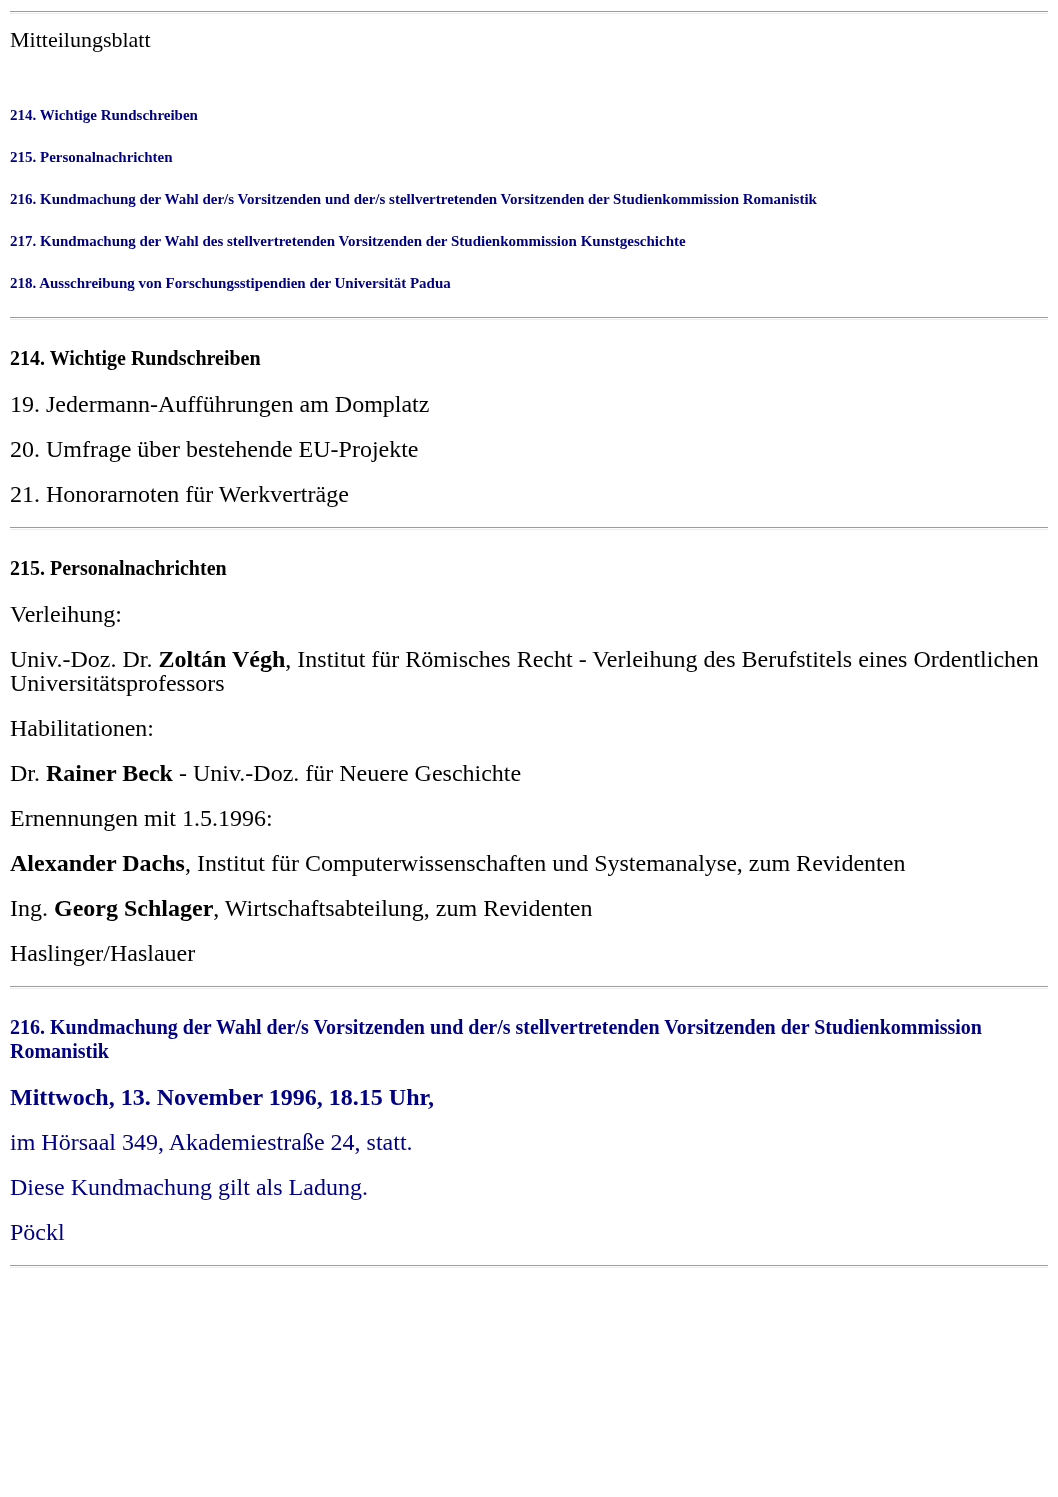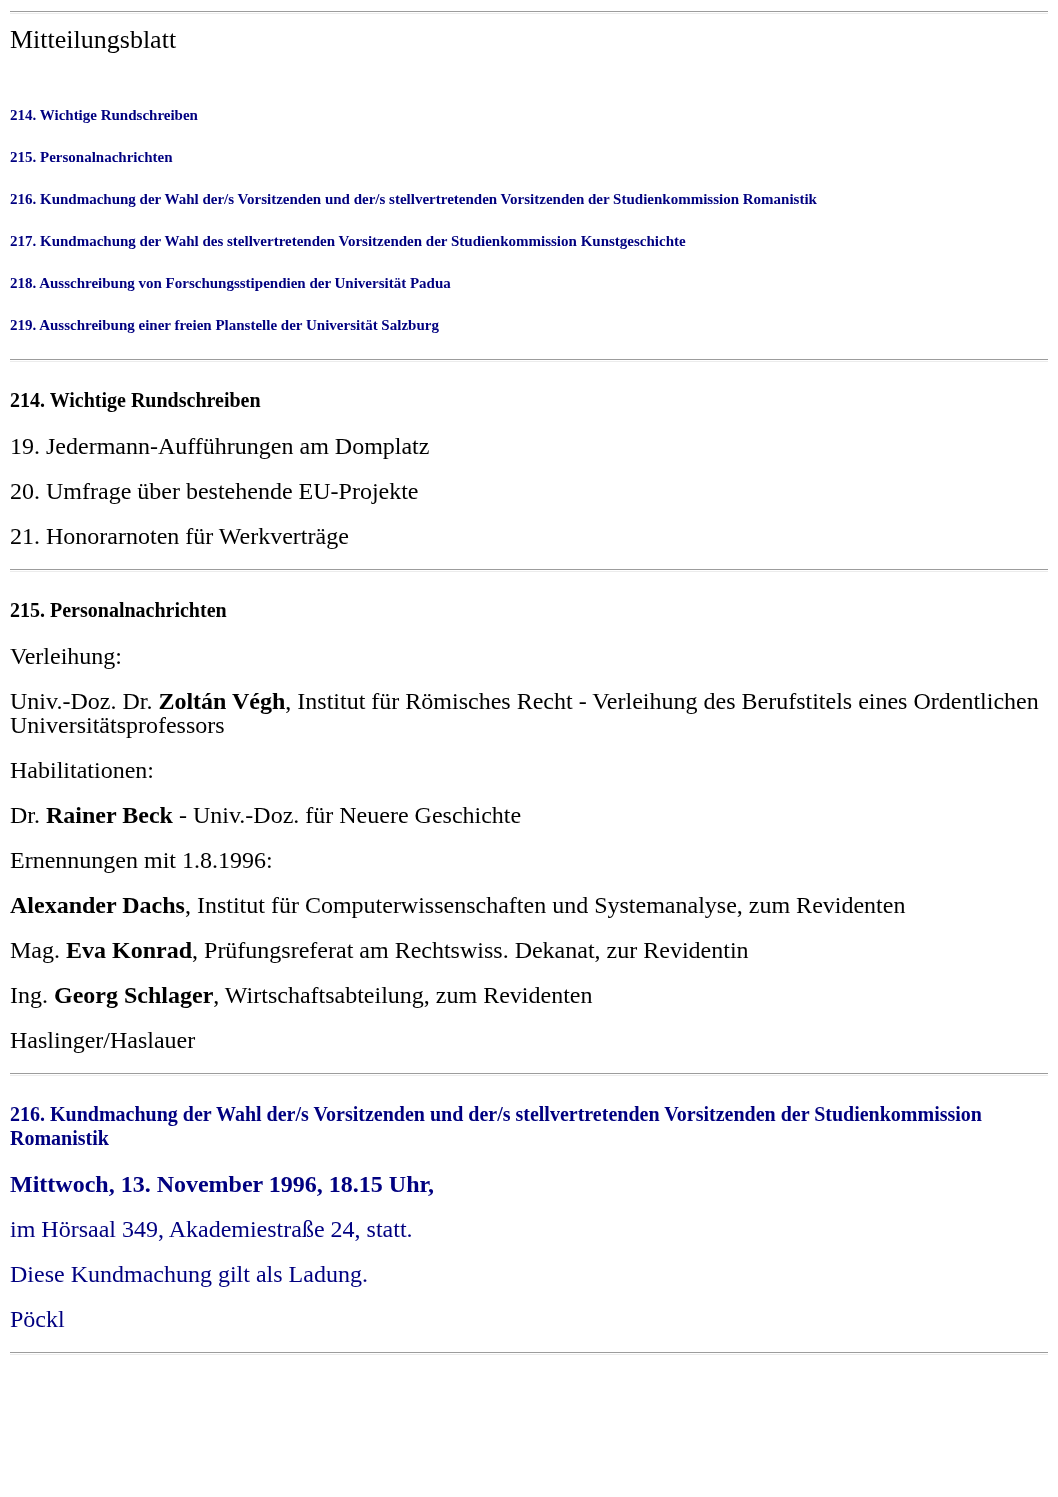--- a/index.html
+++ b/index.html
@@ -16,21 +16,21 @@
     padding: 11px 10px 30px 10px;
   }
   hr.rule {
     border: none;
     height: 1px;
     border-top: 1px solid #9c9c9c;
     border-bottom: 1px solid #ececec;
     margin: 0;
   }
   .page-title {
-    font-size: 26px;
+    font-size: 22px;
     line-height: 26px;
     margin: 13px 0 0 0;
     color: #000000;
   }
   nav.toc {
     margin-top: 54px;
   }
   nav.toc p {
     margin: 0 0 25px 0;
     font-size: 15px;
@@ -66,41 +66,39 @@
 <div class="page">
   <hr class="rule">
   <div class="page-title">Mitteilungsblatt</div>
 
   <nav class="toc" id="toc">
       <p><a>214. Wichtige Rundschreiben</a></p>
       <p><a>215. Personalnachrichten</a></p>
       <p><a>216. Kundmachung der Wahl der/s Vorsitzenden und der/s stellvertretenden Vorsitzenden der Studienkommission Romanistik</a></p>
       <p><a>217. Kundmachung der Wahl des stellvertretenden Vorsitzenden der Studienkommission Kunstgeschichte</a></p>
       <p><a>218. Ausschreibung von Forschungsstipendien der Universität Padua</a></p>
-      <p><a>219. Ausschreibung einer freien Planstelle der Universität Salzburg</a></p>
     </nav>
 
   <main id="sections">
       <hr class="rule">
       <div class="section color-black">
         <div class="section-heading">214. Wichtige Rundschreiben</div>
         <p><span>19. Jedermann-Aufführungen am Domplatz</span></p>
         <p><span>20. Umfrage über bestehende EU-Projekte</span></p>
         <p><span>21. Honorarnoten für Werkverträge</span></p>
       </div>
       <hr class="rule">
       <div class="section color-black">
         <div class="section-heading">215. Personalnachrichten</div>
         <p><span>Verleihung:</span></p>
         <p><span>Univ.-Doz. Dr. </span><b>Zoltán Végh</b><span>, Institut für Römisches Recht - Verleihung des Berufstitels eines Ordentlichen Universitätsprofessors</span></p>
         <p><span>Habilitationen:</span></p>
         <p><span>Dr. </span><b>Rainer Beck</b><span> - Univ.-Doz. für Neuere Geschichte</span></p>
-        <p><span>Ernennungen mit 1.8.1996:</span></p>
+        <p><span>Ernennungen mit 1.5.1996:</span></p>
         <p><b>Alexander Dachs</b><span>, Institut für Computerwissenschaften und Systemanalyse, zum Revidenten</span></p>
-        <p><span>Mag. </span><b>Eva Konrad</b><span>, Prüfungsreferat am Rechtswiss. Dekanat, zur Revidentin</span></p>
         <p><span>Ing. </span><b>Georg Schlager</b><span>, Wirtschaftsabteilung, zum Revidenten</span></p>
         <p><span>Haslinger/Haslauer</span></p>
       </div>
       <hr class="rule">
       <div class="section color-navy">
         <div class="section-heading">216. Kundmachung der Wahl der/s Vorsitzenden und der/s stellvertretenden Vorsitzenden der Studienkommission Romanistik</div>
         <p><b>Mittwoch, 13. November 1996, 18.15 Uhr,</b></p>
         <p><span>im Hörsaal 349, Akademiestraße 24, statt.</span></p>
         <p><span>Diese Kundmachung gilt als Ladung.</span></p>
         <p><span>Pöckl</span></p>

